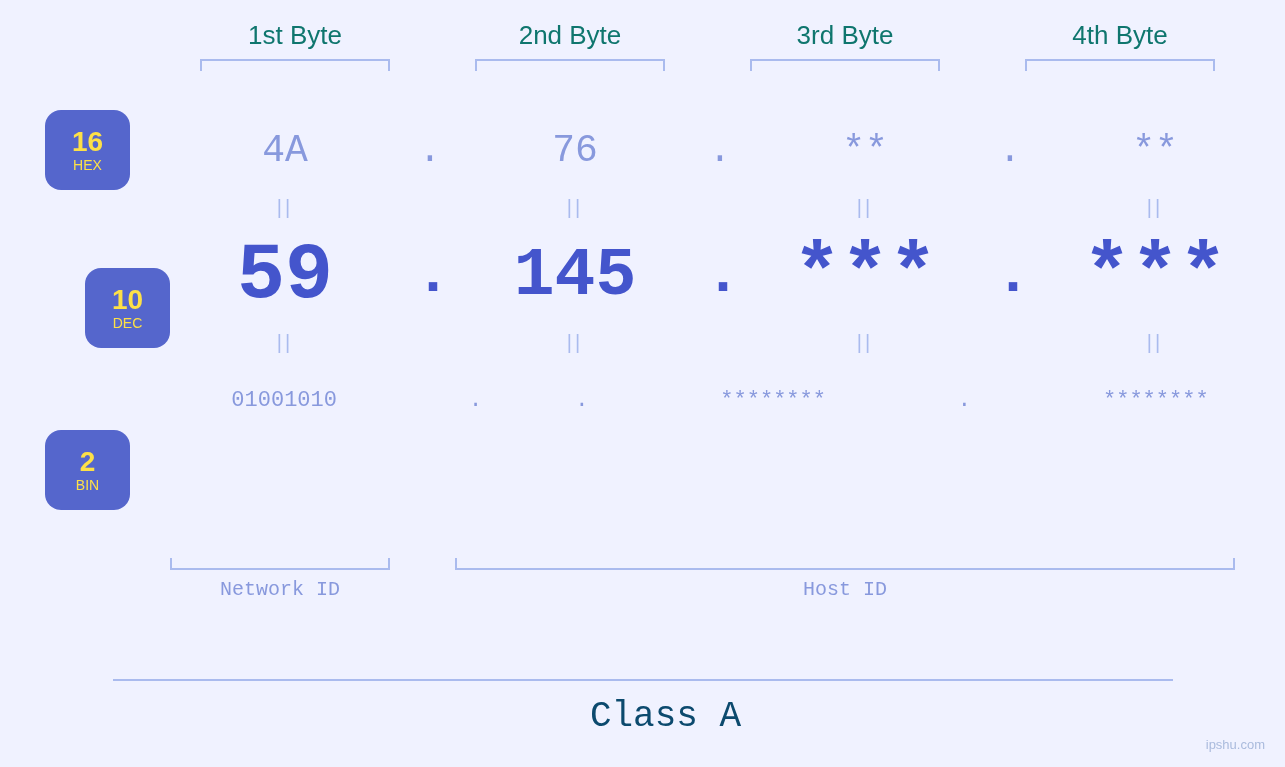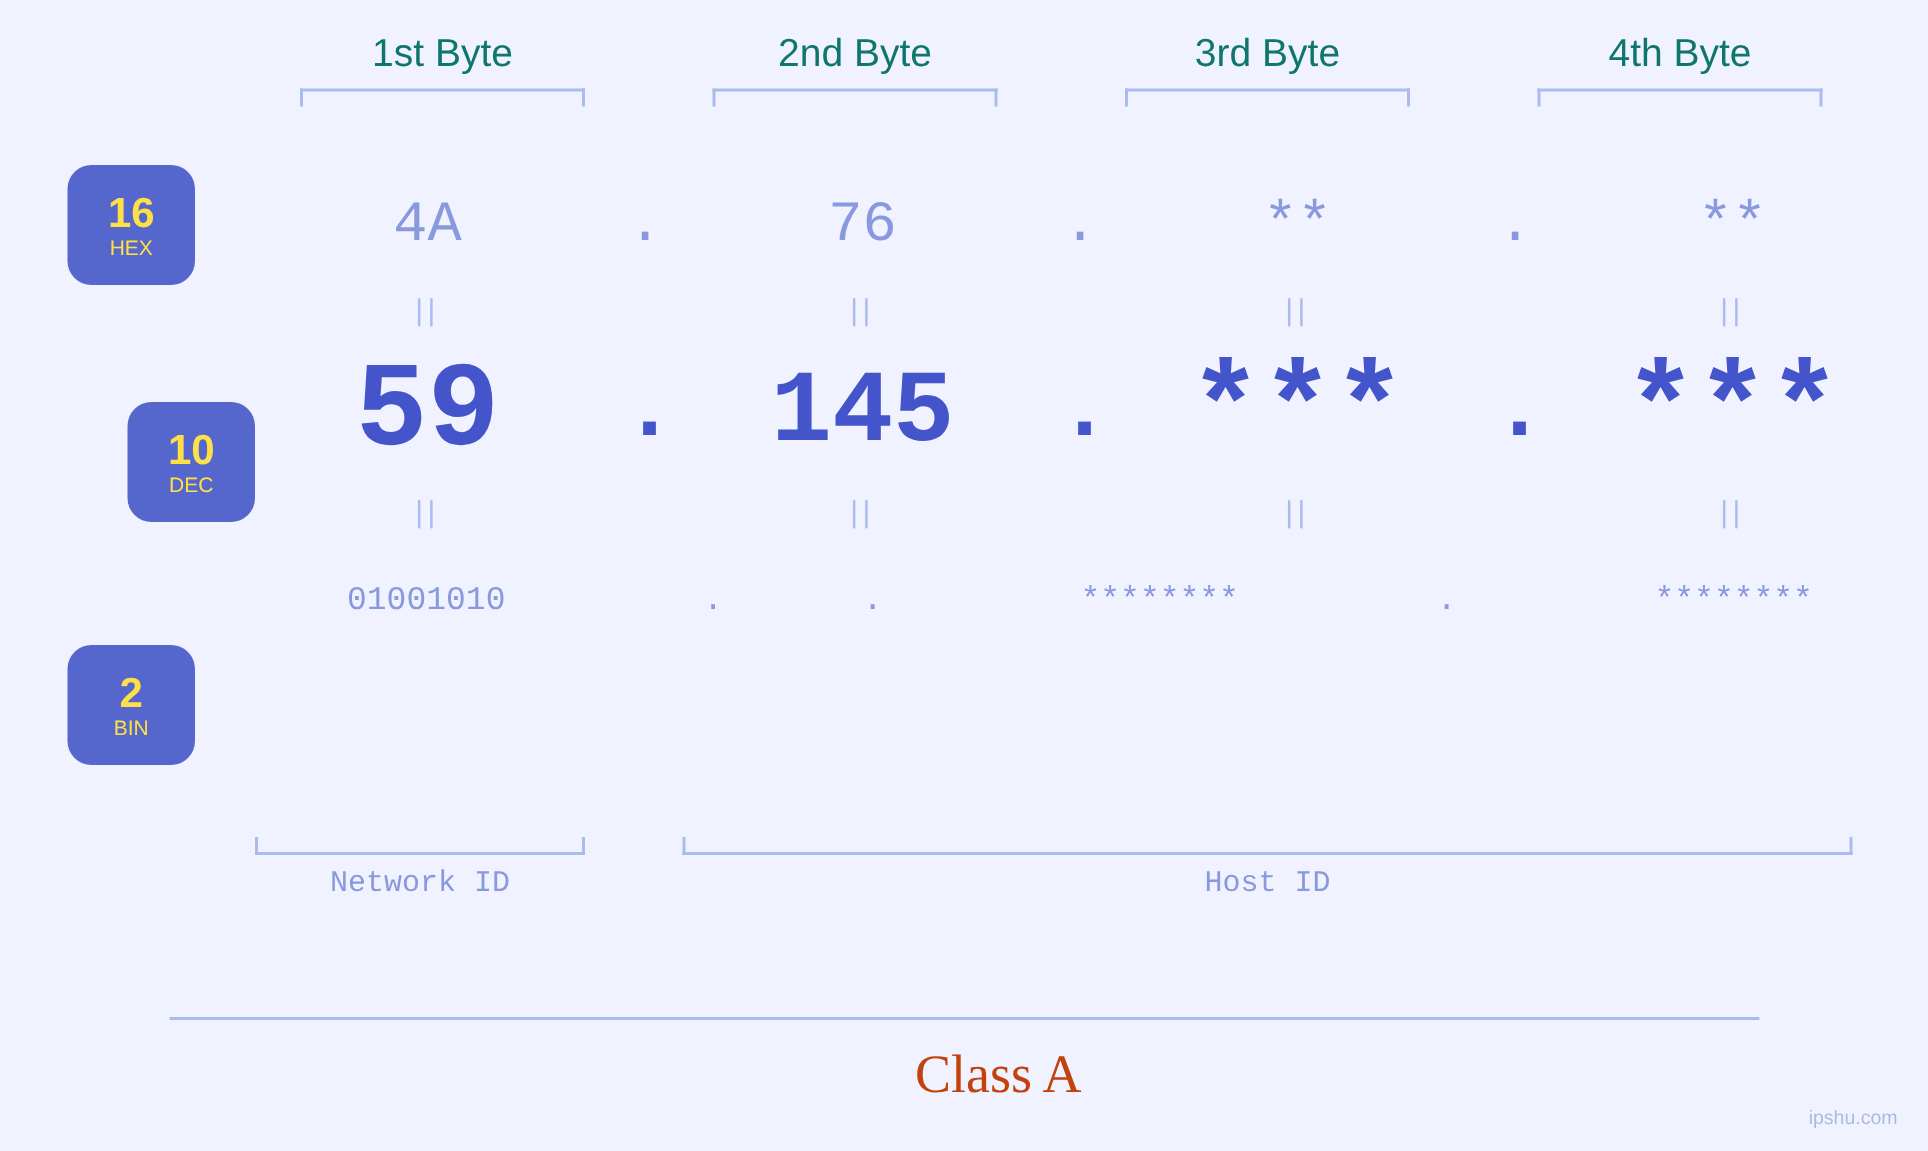--- a/index.html
+++ b/index.html
@@ -263,23 +263,23 @@
     }
 
     .class-line {
       width: 1060px;
       height: 2px;
       background-color: #aabbee;
       margin-bottom: 15px;
     }
 
     .class-label {
-      color: #c2410c;
+      color: #0c4a6e;
       font-size: 36px;
-      font-family: Liberation Serif, serif;
+      font-family: Liberation Mono, monospace;
       margin-left: 46px;
     }
 
     .watermark {
       position: absolute;
       bottom: 15px;
       right: 20px;
       color: #aabbdd;
       font-size: 13px;
       font-family: Arial, sans-serif;

